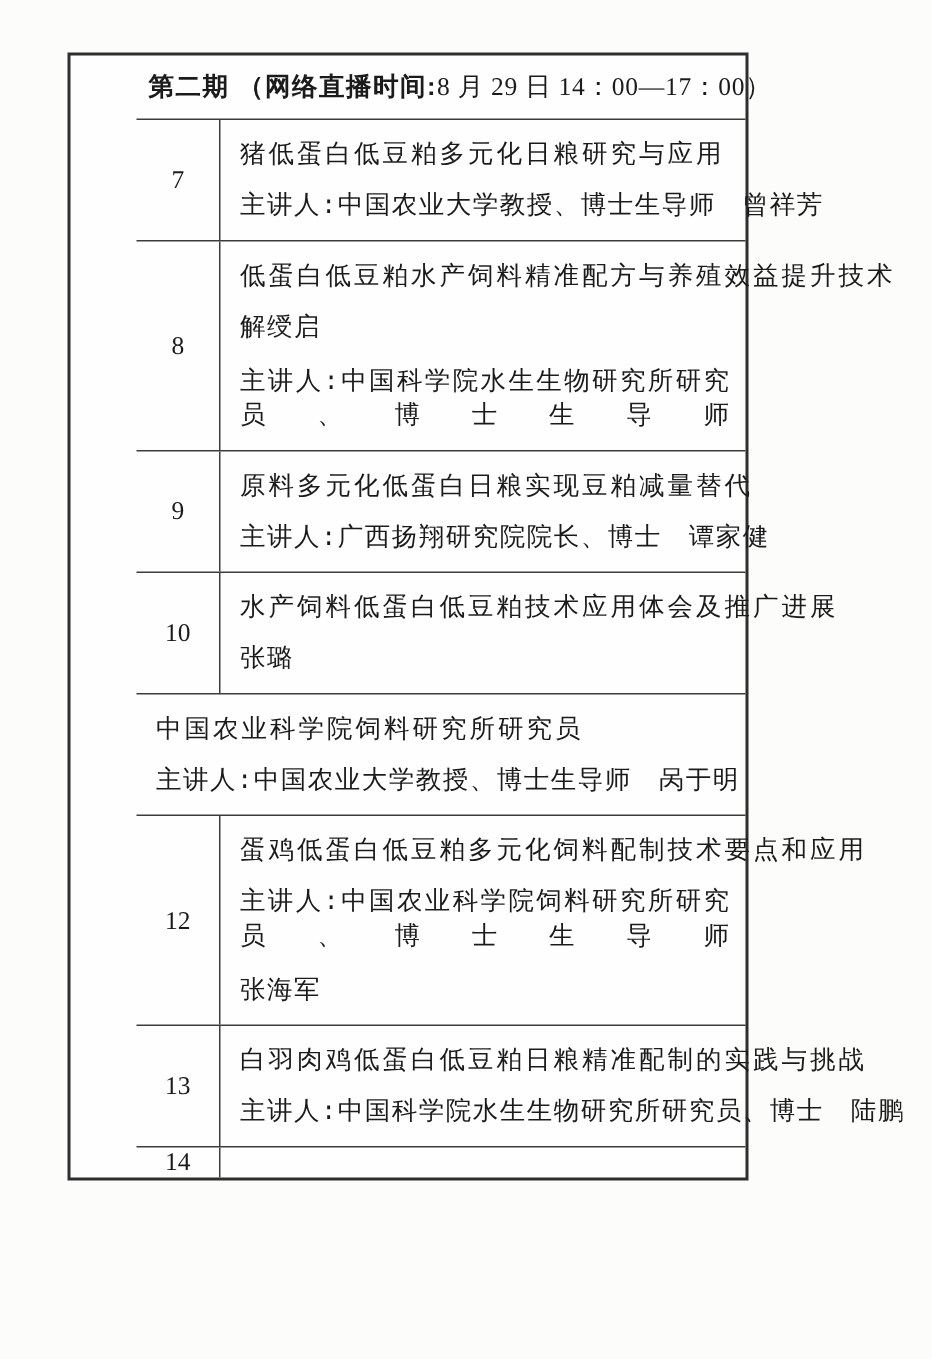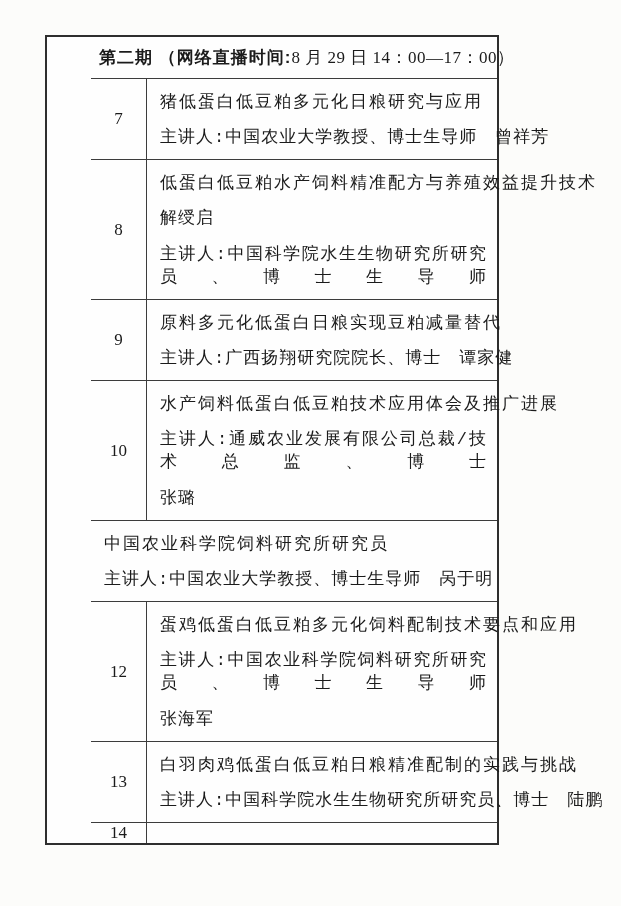--- a/index.html
+++ b/index.html
@@ -108,21 +108,20 @@
     <div class="cell content">
       <div class="title">原料多元化低蛋白日粮实现豆粕减量替代</div>
     <div class="speaker">主讲人:广西扬翔研究院院长、博士　谭家健</div>
       </div>
   </div>
 
   <div class="row">
     <div class="cell num">10</div>
     <div class="cell content">
       <div class="title">水产饲料低蛋白低豆粕技术应用体会及推广进展</div>
-    <div class="speaker justified">主讲人:通威农业发展有限公司总裁/技术总监、博士</div>
         <div class="speaker">张璐</div>
       </div>
   </div>
 
 
   <div class="row">
     <div class="cell content">
       <div class="title">中国农业科学院饲料研究所研究员</div>
     <div class="speaker">主讲人:中国农业大学教授、博士生导师　呙于明</div>
       </div>

